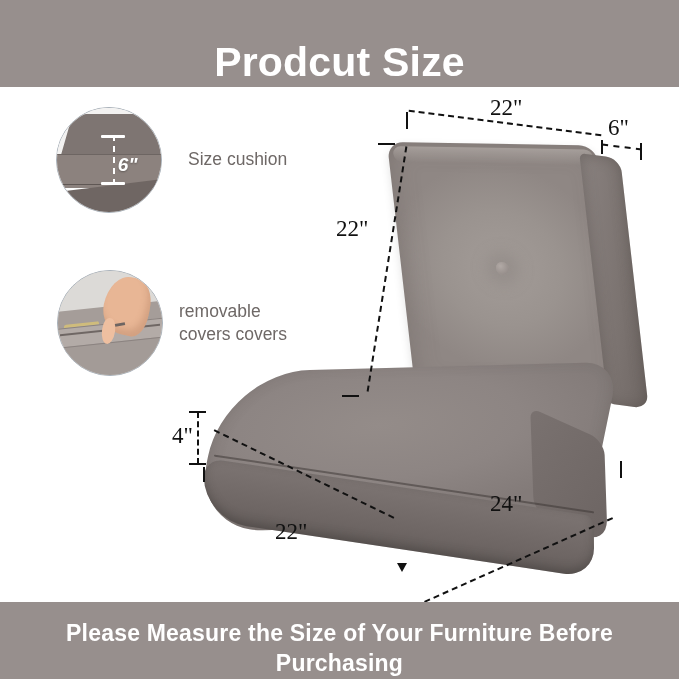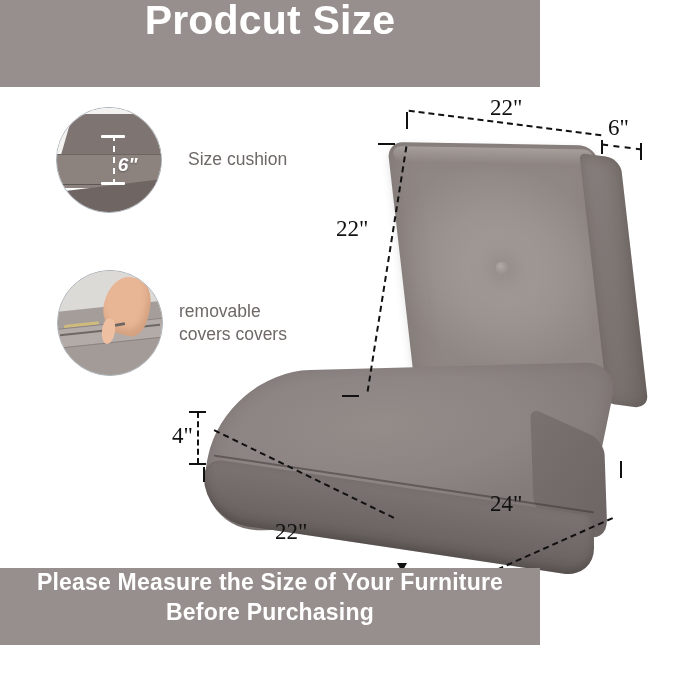--- a/index.html
+++ b/index.html
@@ -15,41 +15,41 @@
     width: 679px;
     height: 679px;
     background: #ffffff;
     overflow: hidden;
   }
 
   
   .banner {
     position: absolute;
     left: 0;
-    width: 540px;
+    width: 679px;
     background: #978f8d;
     display: flex;
-    align-items: flex-start;
+    align-items: flex-end;
     justify-content: center;
     text-align: center;
     color: #ffffff;
     font-weight: bold;
     letter-spacing: 0.2px;
   }
   #header-banner {
     top: 0;
     height: 87px;
     font-size: 41px;
   }
   #header-banner .title-text {
     line-height: 1;
     padding-bottom: 4px;
   }
   #footer-banner {
-    top: 568px;
+    top: 602px;
     height: 77px;
     font-size: 23px;
     line-height: 1.3;
     padding: 0 24px;
     box-sizing: border-box;
   }
   #footer-banner .footer-text {
     max-width: 600px;
   }
 

